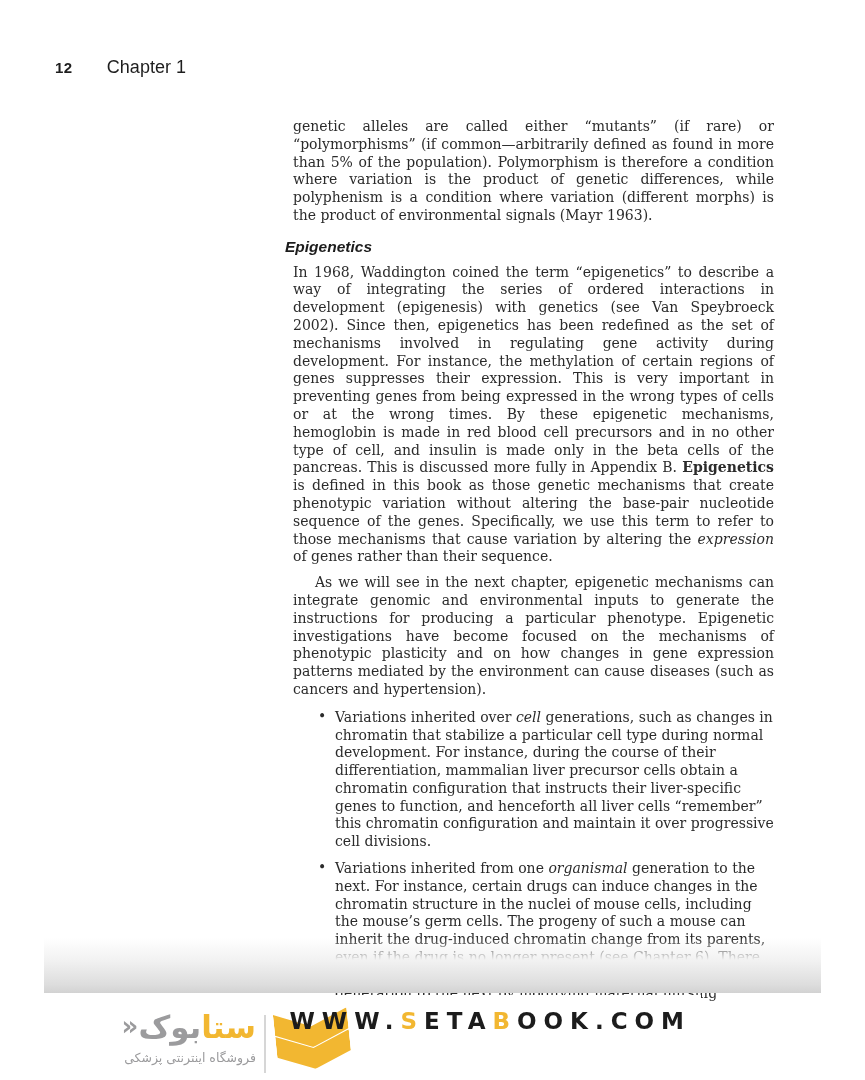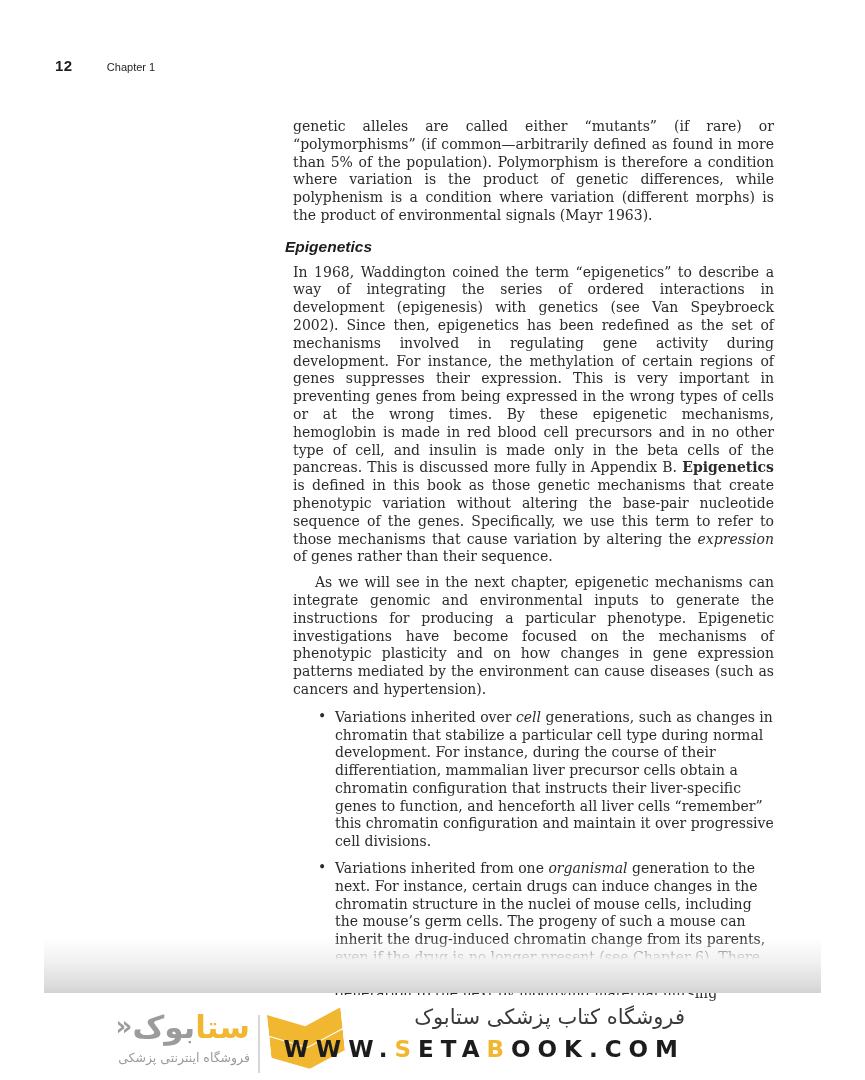--- a/index.html
+++ b/index.html
@@ -9,40 +9,40 @@
   }
   html,body{margin:0;padding:0;}
   body{
     width:865px;height:1080px;position:relative;background:#ffffff;overflow:hidden;
     font-family:"DejaVu Serif", serif;color:var(--ink);
   }
   
   .sheet{position:absolute;left:0;top:0;width:865px;height:995px;background:#ffffff;}
   .page-header{position:absolute;left:55px;top:57px;font-family:"Liberation Sans", sans-serif;font-size:15px;color:#1e1e1e;}
   .page-header .pagenum{font-weight:bold;letter-spacing:.5px;}
-  .page-header .chapter{margin-left:30px;font-weight:normal;font-size:11px;}
+  .page-header .chapter{margin-left:30px;font-weight:normal;font-size:18px;}
   .text-col{position:absolute;left:285px;top:110px;width:497px;font-size:14px;line-height:17.8px;text-align:justify;}
   .para{margin:8px;}
   .indent{text-indent:22px;}
   .section-heading{
     font-family:"Liberation Sans", sans-serif;font-style:italic;font-weight:bold;
     font-size:15.5px;color:#1c1c1c;margin:13px 0 6px 0;text-align:left;
   }
   .b{font-weight:bold;}
   .i{font-style:italic;text-align:center;}
   ul.bullets{list-style:none;margin:10px 0 0 0;padding:0 0 0 50px;text-align:left;}
   ul.bullets li{position:relative;margin:0 0 9px 0;width:443px;}
   .bullet-dot{position:absolute;left:-17px;top:-1px;font-size:14px;}
   
   .scan-shadow{
     position:absolute;left:44px;top:938px;width:777px;height:55px;
     background:linear-gradient(180deg, rgba(255,255,255,0) 0%, #f2f2f2 40%, #dddddd 85%, #d2d2d2 100%);
   }
   
-  .footer{position:absolute;left:2px;top:995px;width:693px;height:85px;background:#ffffff;}
+  .footer{position:absolute;left:8px;top:995px;width:693px;height:85px;background:#ffffff;}
   .logo-block{position:absolute;left:88px;top:14px;width:160px;}
   .wordmark{
     font-family:"DejaVu Sans", sans-serif;font-weight:bold;font-size:31px;line-height:34px;
     text-align:right;white-space:nowrap;
   }
   .wordmark .accent{color:var(--accent);}
   .wordmark .gray{color:var(--logo-gray);}
   .wordmark .chev{font-size:26px;vertical-align:3px;color:var(--logo-gray);letter-spacing:-2px;}
   .logo-tagline{
     font-family:"DejaVu Sans", sans-serif;font-size:12.5px;color:var(--logo-gray);
@@ -108,17 +108,16 @@
   </div>
 
   <div class="logo-divider"></div>
 
   <div class="emblem">
     <div class="chevron"></div>
     <div class="chevron"></div>
   </div>
 
   <div class="footer-right">
-    <div class="store-title" dir="rtl">فروشگاه کتاب پزشکی ستابوک</div>
     <div class="site-url"><span>WWW.</span><span class="accent">S</span><span>ETA</span><span class="accent">B</span><span>OOK.COM</span></div>
   </div>
 
 </div>
 
 </body></html>

